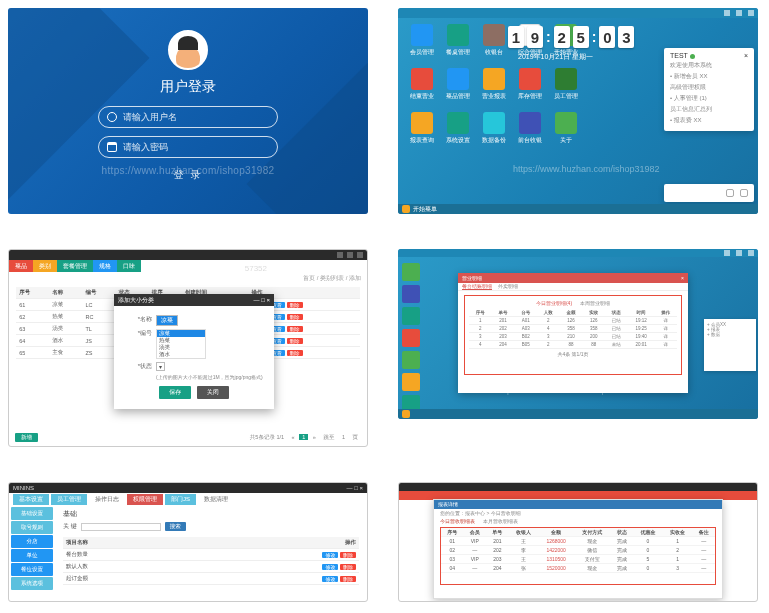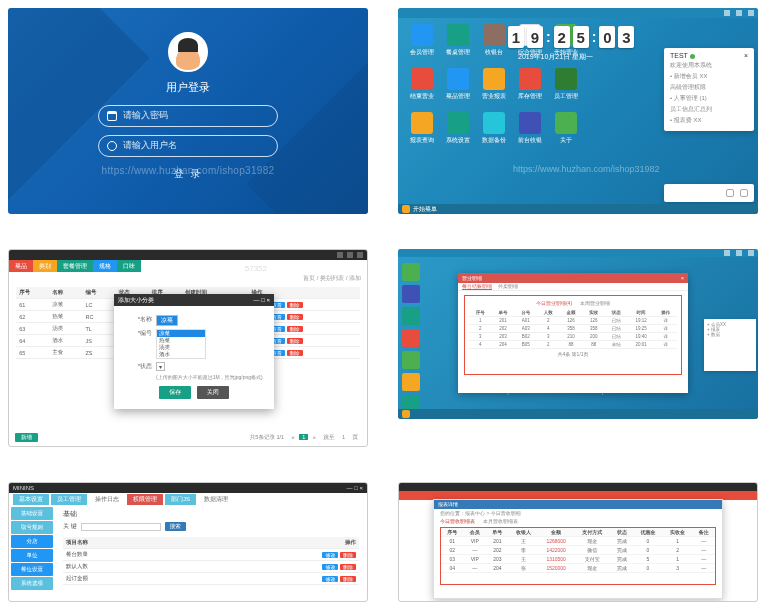--- a/index.html
+++ b/index.html
@@ -53,21 +53,21 @@
 .avatar-inner {
   width: 24px; height: 24px; border-radius: 50% 50% 40% 40%;
   background: #f4b07a;
   position: relative; top: 2px;
 }
 .avatar-inner::before {
   content: ""; position: absolute; top: -10px; left: 2px;
   width: 20px; height: 14px; border-radius: 50% 50% 0 0;
   background: #2a2a2a;
 }
-.login-title { color: #fff; font-size: 11px; margin: 8px 12px 6px; z-index: 2; }
+.login-title { color: #fff; font-size: 14px; margin: 8px 12px 6px; z-index: 2; }
 .login-input {
   width: 180px; height: 22px; border: 1px solid rgba(255,255,255,.8);
   border-radius: 12px; display: flex; align-items: center;
   padding: 0 8px; margin: 4px 0; z-index: 2;
 }
 .login-input .ico { width: 10px; height: 10px; border: 1.2px solid #fff; border-radius: 50%; margin-right: 6px; }
 .login-input .ico-lock { border-radius: 2px; border-top: 3px solid #fff; }
 .login-input span { color: rgba(255,255,255,.85); font-size: 9px; }
 .login-btn {
   color: rgba(255,255,255,.9); font-size: 10px; margin-top: 6px;
@@ -286,26 +286,26 @@
 <body>
 
 <div class="grid">
 
   <div class="panel login">
     <div class="avatar">
         <div class="avatar-inner"></div>
       </div>
     <div class="login-title">用户登录</div>
     <div class="login-input">
+      <i class="ico"></i>
+      <span>请输入用户名</span>
+    </div>
+    <div class="login-input">
       <i class="ico ico-lock"></i>
       <span>请输入密码</span>
-    </div>
-    <div class="login-input">
-      <i class="ico"></i>
-      <span>请输入用户名</span>
     </div>
     <div class="login-btn">登 录</div>
     <div class="watermark1">https://www.huzhan.com/ishop31982</div>
   </div>
 
   <div class="panel desktop">
     <div class="titlebar">
       <i></i>
         <i></i>
         <i></i>

